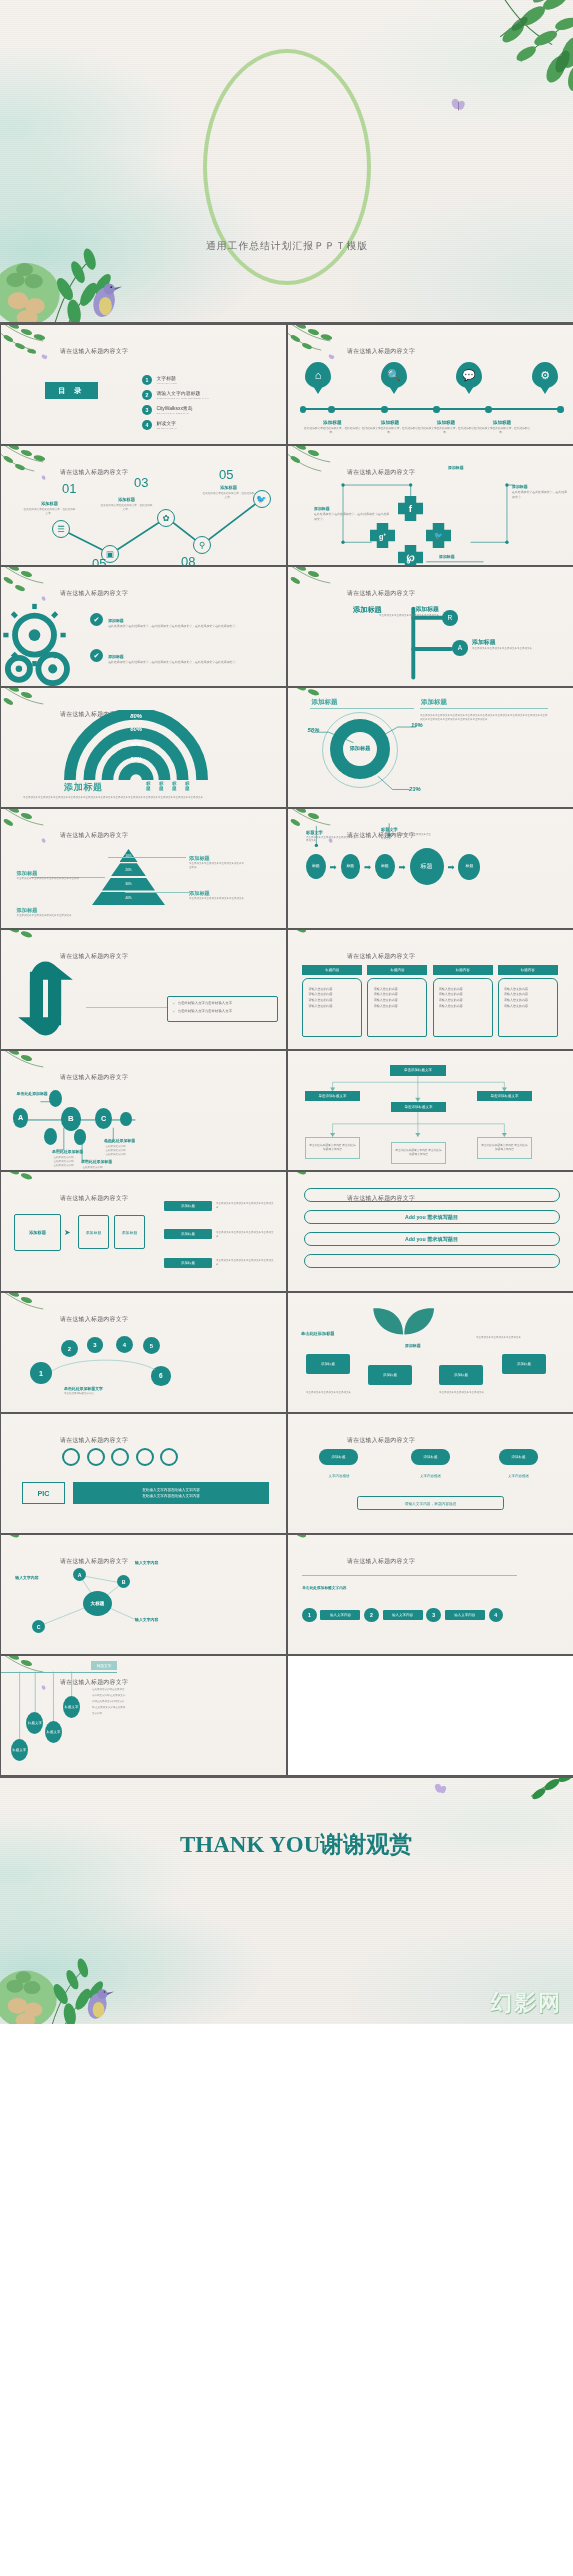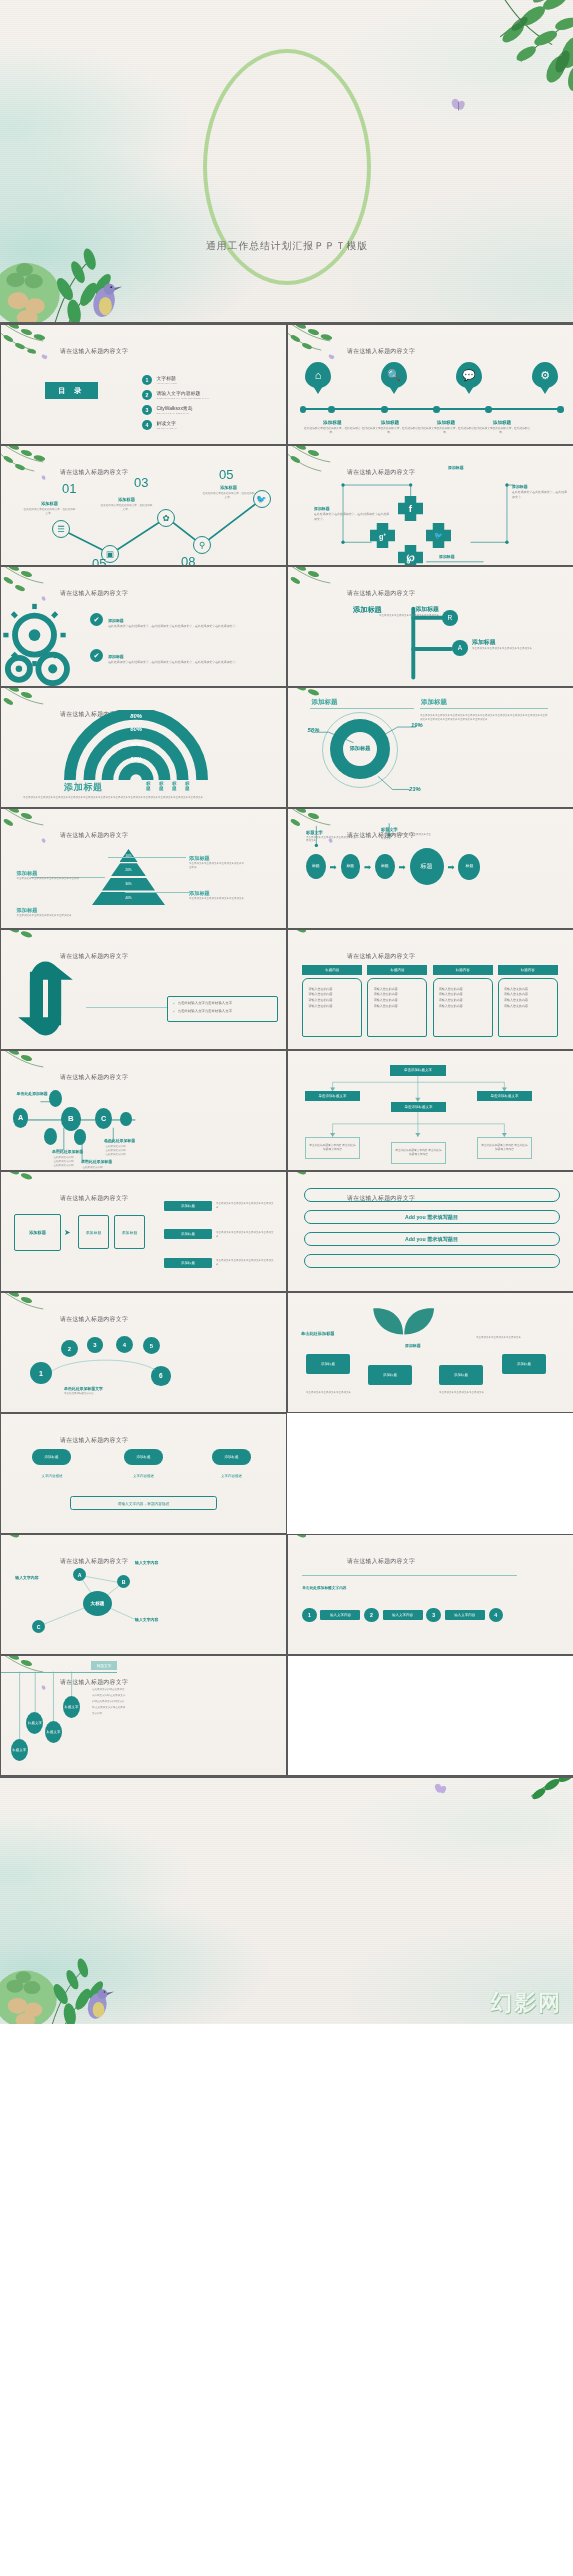--- a/index.html
+++ b/index.html
@@ -993,20 +993,38 @@
 
         <div style="position:absolute;left:117px;top:50px;font-size:3.9px;color:#1c8a86;font-weight:700">添加标题</div>
         <p class="body-xs" style="position:absolute;left:188px;top:43px;width:68px">单击添加文本单击添加文本单击添加文本</p>
         <p class="body-xs" style="position:absolute;left:18px;top:98px;width:68px">单击添加文本单击添加文本单击添加文本</p>
         <p class="body-xs" style="position:absolute;left:151px;top:98px;width:68px">单击添加文本单击添加文本单击添加文本</p>
       </div>
     </div>
 
     <div class="row">
 
+      <div class="slide">
+        <div class="s-bg"></div>
+        <div class="s-title">请在这输入标题内容文字</div>
+
+        <div style="position:absolute;left:61px;top:34px;display:flex;gap:6.5px">
+          <div style="width:18px;height:18px;border-radius:50%;border:2px solid #1c8a86"></div>
+          <div style="width:18px;height:18px;border-radius:50%;border:2px solid #1c8a86"></div>
+          <div style="width:18px;height:18px;border-radius:50%;border:2px solid #1c8a86"></div>
+          <div style="width:18px;height:18px;border-radius:50%;border:2px solid #1c8a86"></div>
+          <div style="width:18px;height:18px;border-radius:50%;border:2px solid #1c8a86"></div>
+        </div>
+
+        <div style="position:absolute;left:21px;top:68px;width:43px;height:22px;border:0.9px solid #1c8a86;display:flex;align-items:center;justify-content:center;font-size:7.2px;color:#1c8a86;font-weight:700">PIC</div>
+        <div class="fbox" style="position:absolute;left:72px;top:68px;width:196px;height:22px;flex-direction:column;gap:2px;font-size:3.6px">
+          <span>在此输入文字内容在此输入文字内容</span>
+            <span>在此输入文字内容在此输入文字内容</span>
+          </div>
+      </div>
 
       <div class="slide">
         <div class="s-bg"></div>
         <div class="s-title">请在这输入标题内容文字</div>
 
         <div class="fbox" style="position:absolute;left:31px;top:35px;width:39px;height:15.6px;border-radius:7.8px">添加标题</div>
         <div class="fbox" style="position:absolute;left:123px;top:35px;width:39px;height:15.6px;border-radius:7.8px">添加标题</div>
         <div class="fbox" style="position:absolute;left:211px;top:35px;width:39px;height:15.6px;border-radius:7.8px">添加标题</div>
 
         <div style="position:absolute;left:19.6px;top:60px;width:63px;text-align:center;font-size:3.5px;color:#1c8a86">文字内容描述</div>
@@ -1112,20 +1130,21 @@
       </div>
 
       <div class="slide blank"></div>
     </div>
   </div>
 
   <div class="thanks">
     <div class="wc-bg"></div>
     <div class="scan"></div>
 
+    <h1>THANK YOU谢谢观赏</h1>
 
     <svg style="position:absolute;right:-7.8px;top:-9px;width:98px;height:39px" viewBox="0 0 150 60">
       <g stroke="#3f7a43" stroke-width="1.4" fill="none">
           <path d="M146 4 C116 14 92 26 72 42"></path>
         </g>
       <g fill="#2f8f45">
         <ellipse cx="126" cy="12" rx="13" ry="6" transform="rotate(-28 126 12)"></ellipse>
         <ellipse cx="104" cy="24" rx="13" ry="6" transform="rotate(-32 104 24)"></ellipse>
         <ellipse cx="84" cy="38" rx="12" ry="5.6" transform="rotate(-36 84 38)"></ellipse>
       </g>

